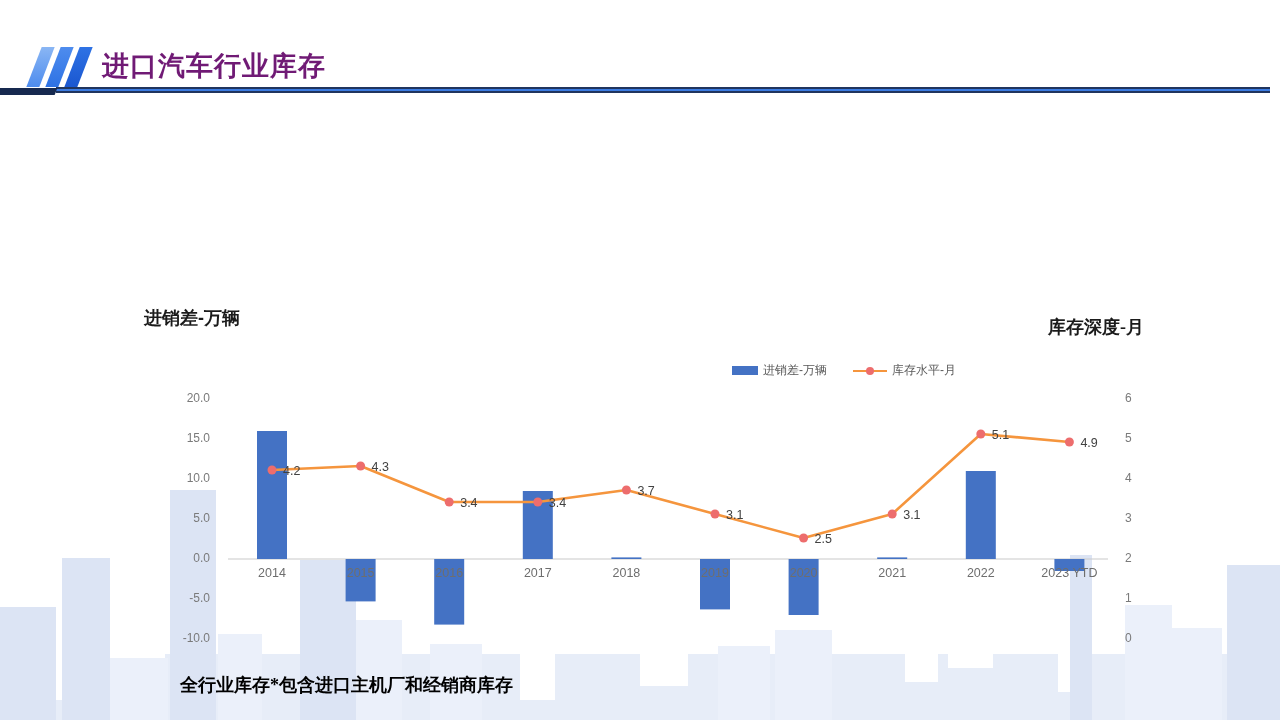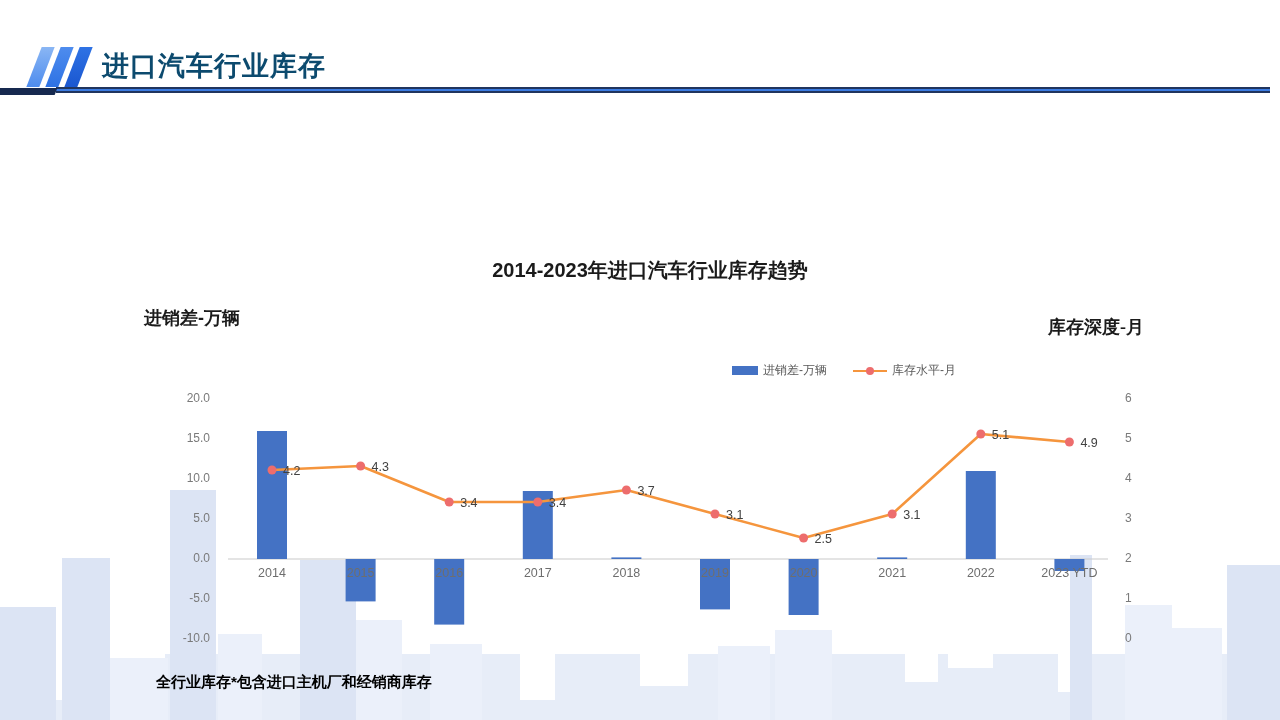--- a/index.html
+++ b/index.html
@@ -4,21 +4,21 @@
 <style>
   html,body{margin:0;padding:0;background:#fff;}
   .slide{position:relative;width:1280px;height:720px;background:#ffffff;overflow:hidden;
          font-family:"Liberation Sans","DejaVu Sans",sans-serif;color:#111;}
   
   .logo-slashes{position:absolute;left:34px;top:47px;display:flex;gap:6px;}
   .logo-slashes i{display:block;width:13px;height:40px;transform:skewX(-21deg);}
   .slash-1{background:linear-gradient(180deg,#8ab6f4,#4e8cee);}
   .slash-2{background:linear-gradient(180deg,#4e8cee,#2e72e4);}
   .slash-3{background:linear-gradient(180deg,#2e72e4,#1a57d0);}
-  .page-title{position:absolute;left:102px;top:48px;font-size:27px;font-weight:700;color:#0c4a6e;letter-spacing:1px;}
+  .page-title{position:absolute;left:102px;top:48px;font-size:27px;font-weight:700;color:#701a75;letter-spacing:1px;}
   .head-rule{position:absolute;left:56px;right:10px;top:87px;}
   .head-rule .r1{height:1.5px;background:#20355f;}
   .head-rule .r2{height:2.5px;background:var(--accent,#3c7ce2);}
   .head-rule .r3{height:1.5px;background:#20355f;}
   .head-rule-left{position:absolute;left:-6px;top:88px;width:62px;height:7px;background:#16294f;transform:skewX(-21deg);}
   
   .body-text{position:absolute;left:95px;top:113px;width:1100px;font-size:23px;line-height:50px;
              font-weight:700;color:#000;}
   
   .chart-title{position:absolute;left:140px;top:257px;width:1020px;text-align:center;
@@ -26,21 +26,21 @@
   .axis-title-left{position:absolute;left:144px;top:306px;font-size:18px;font-weight:700;color:#1b1b1b;}
   .axis-title-right{position:absolute;left:1048px;top:315px;font-size:18px;font-weight:700;color:#1b1b1b;font-family:Liberation Serif, serif;}
   .legend{position:absolute;left:732px;top:362px;display:flex;align-items:center;gap:26px;z-index:3;}
   .legend .item{display:flex;align-items:center;gap:5px;font-size:12px;color:#595959;}
   .legend .bar-swatch{width:26px;height:9px;background:#4472C4;}
   .legend .line-swatch{position:relative;width:34px;height:9px;}
   .legend .line-swatch .ln{position:absolute;left:0;right:0;top:3.5px;height:2.5px;background:#F5953D;}
   .legend .line-swatch .dot{position:absolute;left:13px;top:0.5px;width:8px;height:8px;border-radius:50%;background:#ED6D6D;}
   #chart-svg{position:absolute;left:140px;top:355px;z-index:2;}
   
-  .footer-note{position:absolute;left:156px;top:673px;font-size:15px;font-weight:700;color:#000;z-index:3;}
+  .footer-note{position:absolute;left:180px;top:673px;font-size:18px;font-weight:700;color:#000;z-index:3;font-family:Liberation Serif, serif;}
   
   .deco{position:absolute;inset:0;z-index:0;}
   .deco div{position:absolute;}
   .band{background:#e7edf8;}
   .colA{background:#dce4f4;}
   .colB{background:#ebf0fa;}
   .notch{background:#ffffff;}
   .content{position:absolute;inset:0;z-index:1;}
 </style>
 </head>
@@ -81,21 +81,20 @@
     </div>
     <div class="page-title">进口汽车行业库存</div>
     <div class="head-rule">
       <div class="r1"></div>
         <div class="r2"></div>
         <div class="r3"></div>
     </div>
     <div class="head-rule-left"></div>
 
 
-    <div class="chart-title">2014-2023年进口汽车行业库存趋势</div>
     <div class="axis-title-left">进销差-万辆</div>
     <div class="axis-title-right">库存深度-月</div>
 
     <div class="legend">
       <div class="item">
         <span class="bar-swatch" style="background: rgb(68, 114, 196);"></span>
         <span>进销差-万辆</span>
       </div>
       <div class="item">
         <span class="line-swatch">

